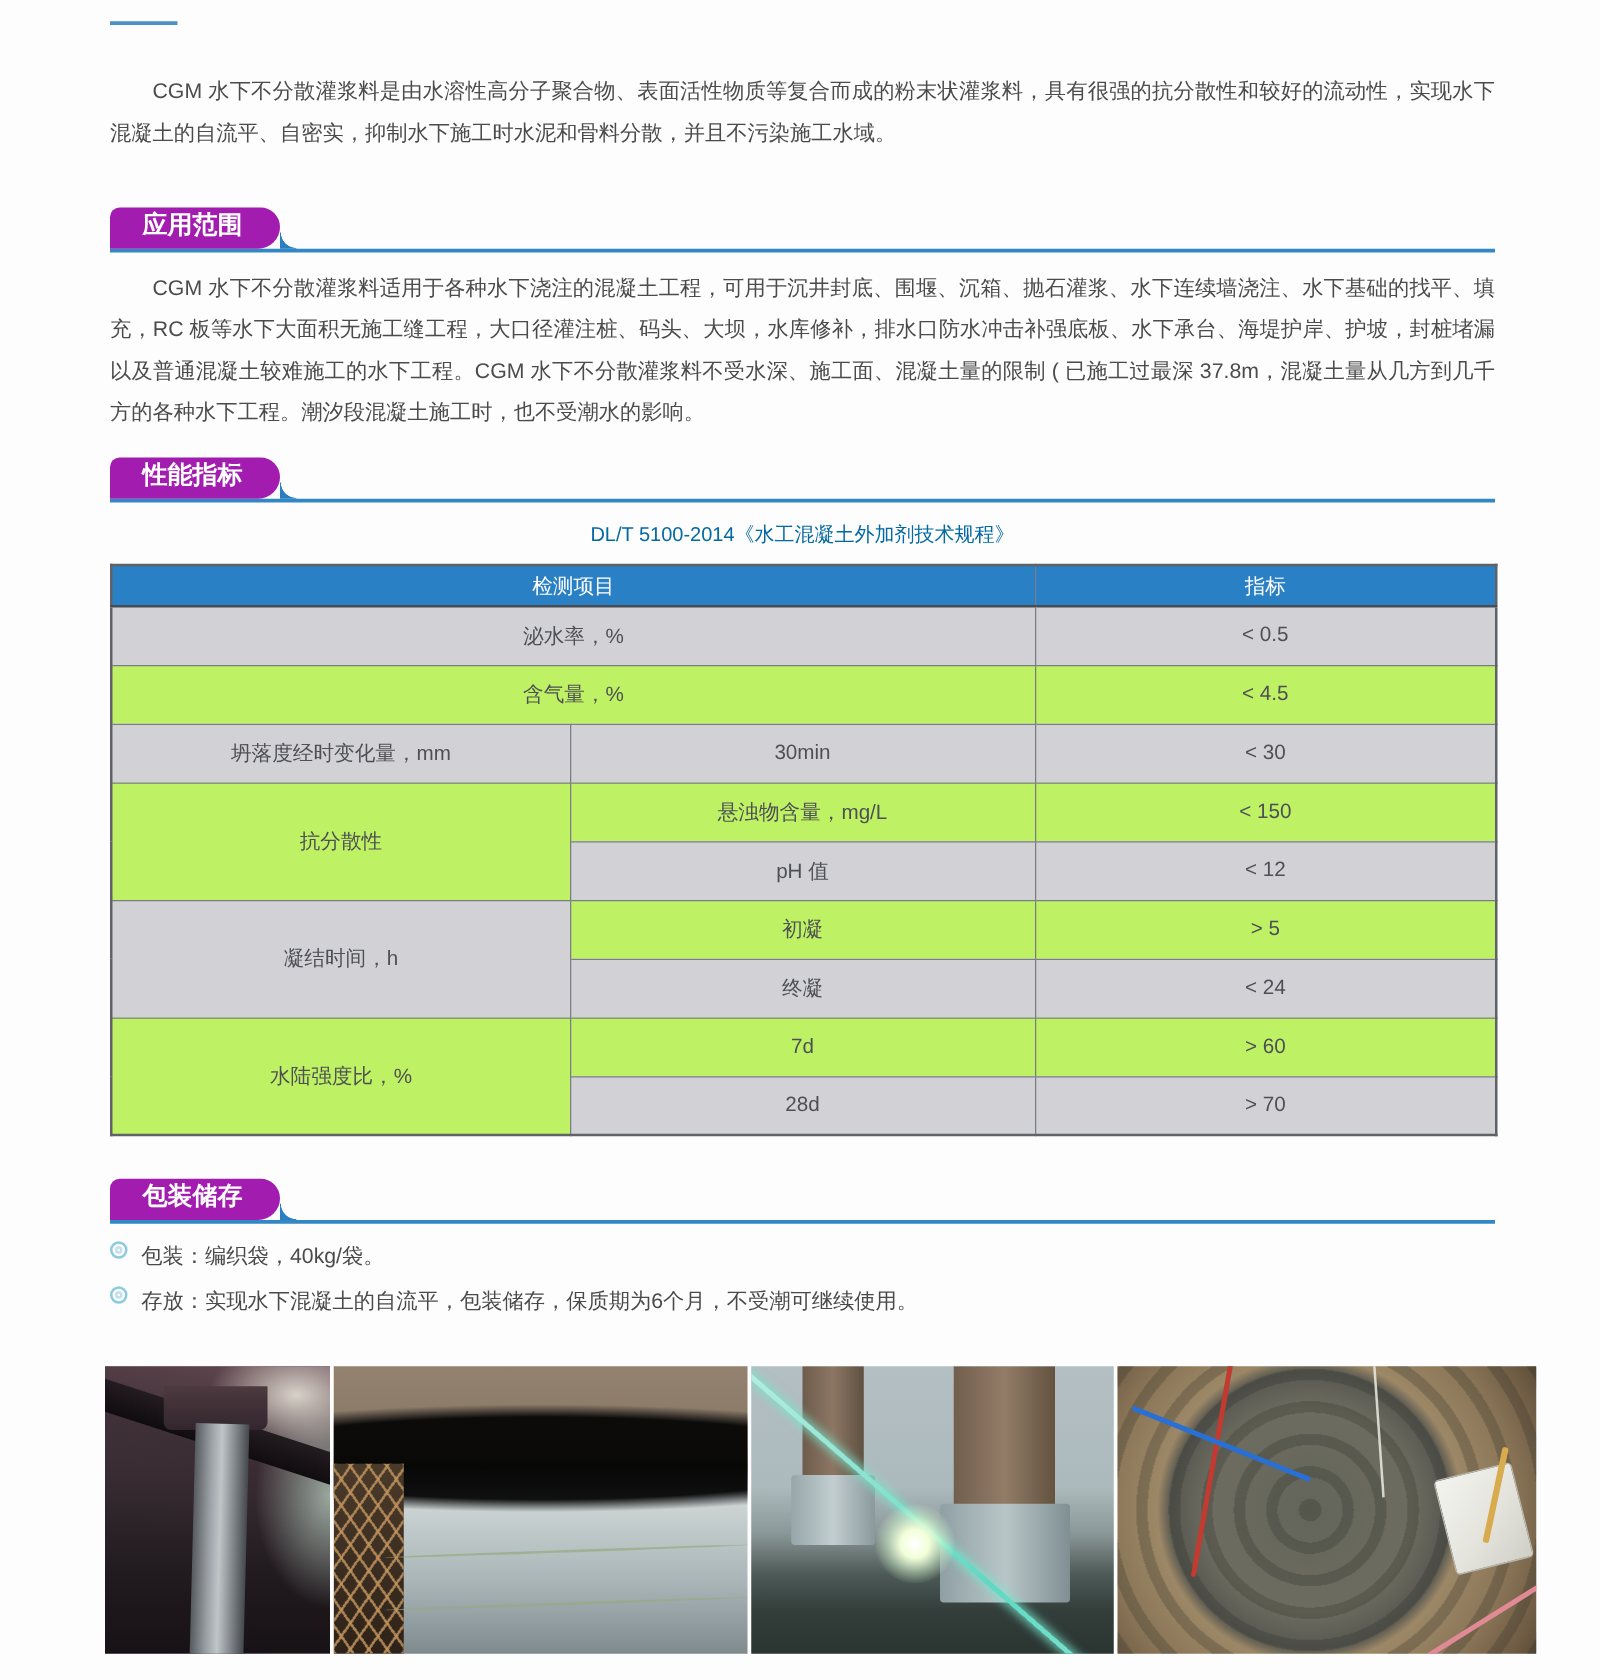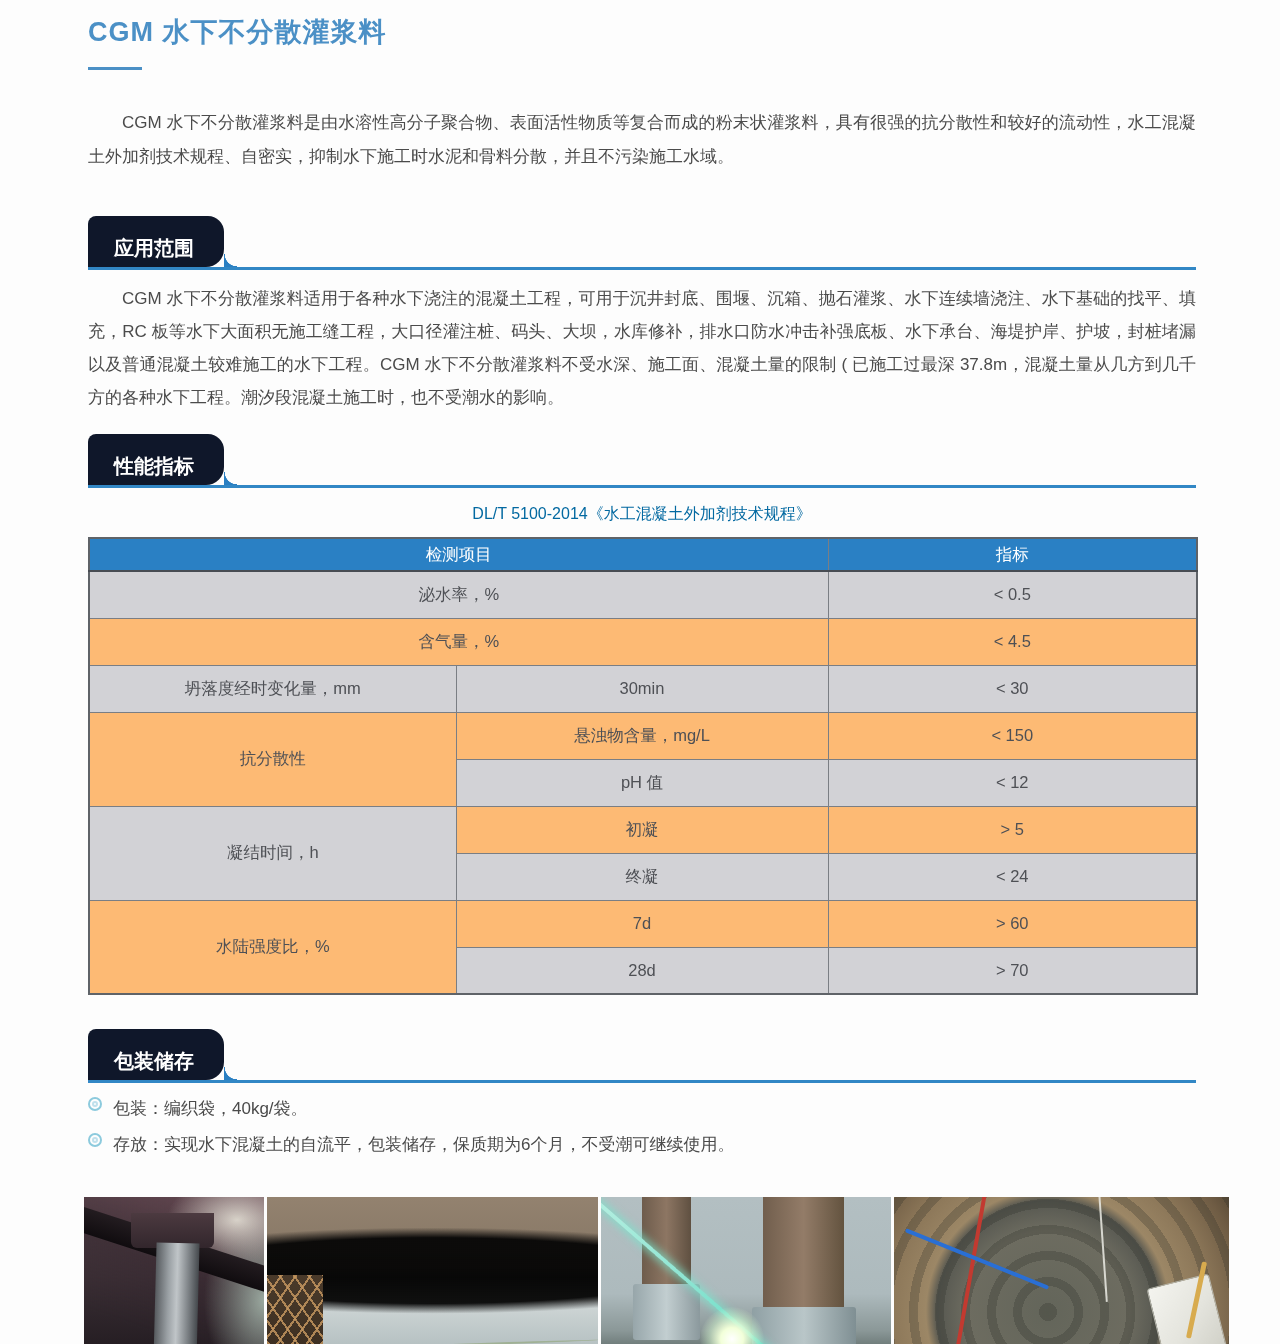--- a/index.html
+++ b/index.html
@@ -34,23 +34,23 @@
   .app-body { margin-top:12px; line-height:33px; }
 
   
   .section-head {
     border-bottom:3px solid #3287c5;
     line-height:0;
   }
   .badge {
     position:relative;
     display:inline-block;
-    background:#0f172a; color:#ffffff;
+    background:#a21caf; color:#ffffff;
     font-size:20px; font-weight:bold; line-height:24px;
-    padding:20px 30px 7px 26px;
+    padding:2px 30px 7px 26px;
     border-radius:8px 16px 18px 0;
     vertical-align:bottom;
   }
   .badge::after {
     content:""; position:absolute; right:-13px; bottom:0;
     width:13px; height:13px;
     background:radial-gradient(circle at 100% 0%, rgba(0,0,0,0) 12px, #2a7fc2 12.5px);
   }
   .head-app  { margin-top:42px; }
   .head-perf { margin-top:20px; }
@@ -74,21 +74,21 @@
     text-align:center; vertical-align:middle;
     height:47px; padding:0 4px;
     font-weight:normal;
   }
   table.spec thead th {
     background:#2a80c4; color:#ffffff;
     height:33px;
     border-bottom:2px solid #474c53;
   }
   .bg-grey  { background:#d2d2d6; }
-  .bg-white { background:#fdba74; }
+  .bg-white { background:#bef264; }
 
   
   .bullet-list { list-style:none; margin:14px 0 0 0; padding:0; }
   .bullet-list li {
     display:flex; gap:11px;
     font-size:17px; color:#4a4a4a;
     margin-top:12px; line-height:24px;
   }
   .ring {
     flex:0 0 auto;
@@ -235,24 +235,23 @@
     position:absolute; right:-4%; bottom:10%;
     width:34%; height:4px;
     background:#e08a96; transform:rotate(-32deg); border-radius:2px;
   }
 </style>
 </head>
 <body>
 
 <div class="content">
 
-  <h1 class="page-title">CGM 水下不分散灌浆料</h1>
   <div class="title-underline"></div>
 
-  <p class="para intro">CGM 水下不分散灌浆料是由水溶性高分子聚合物、表面活性物质等复合而成的粉末状灌浆料，具有很强的抗分散性和较好的流动性，水工混凝土外加剂技术规程、自密实，抑制水下施工时水泥和骨料分散，并且不污染施工水域。</p>
+  <p class="para intro">CGM 水下不分散灌浆料是由水溶性高分子聚合物、表面活性物质等复合而成的粉末状灌浆料，具有很强的抗分散性和较好的流动性，实现水下混凝土的自流平、自密实，抑制水下施工时水泥和骨料分散，并且不污染施工水域。</p>
 
   <div class="section-head head-app">
     <span class="badge">应用范围</span>
   </div>
 
   <p class="para app-body">CGM 水下不分散灌浆料适用于各种水下浇注的混凝土工程，可用于沉井封底、围堰、沉箱、抛石灌浆、水下连续墙浇注、水下基础的找平、填充，RC 板等水下大面积无施工缝工程，大口径灌注桩、码头、大坝，水库修补，排水口防水冲击补强底板、水下承台、海堤护岸、护坡，封桩堵漏以及普通混凝土较难施工的水下工程。CGM 水下不分散灌浆料不受水深、施工面、混凝土量的限制 ( 已施工过最深 37.8m，混凝土量从几方到几千方的各种水下工程。潮汐段混凝土施工时，也不受潮水的影响。</p>
 
   <div class="section-head head-perf">
     <span class="badge">性能指标</span>
   </div>

